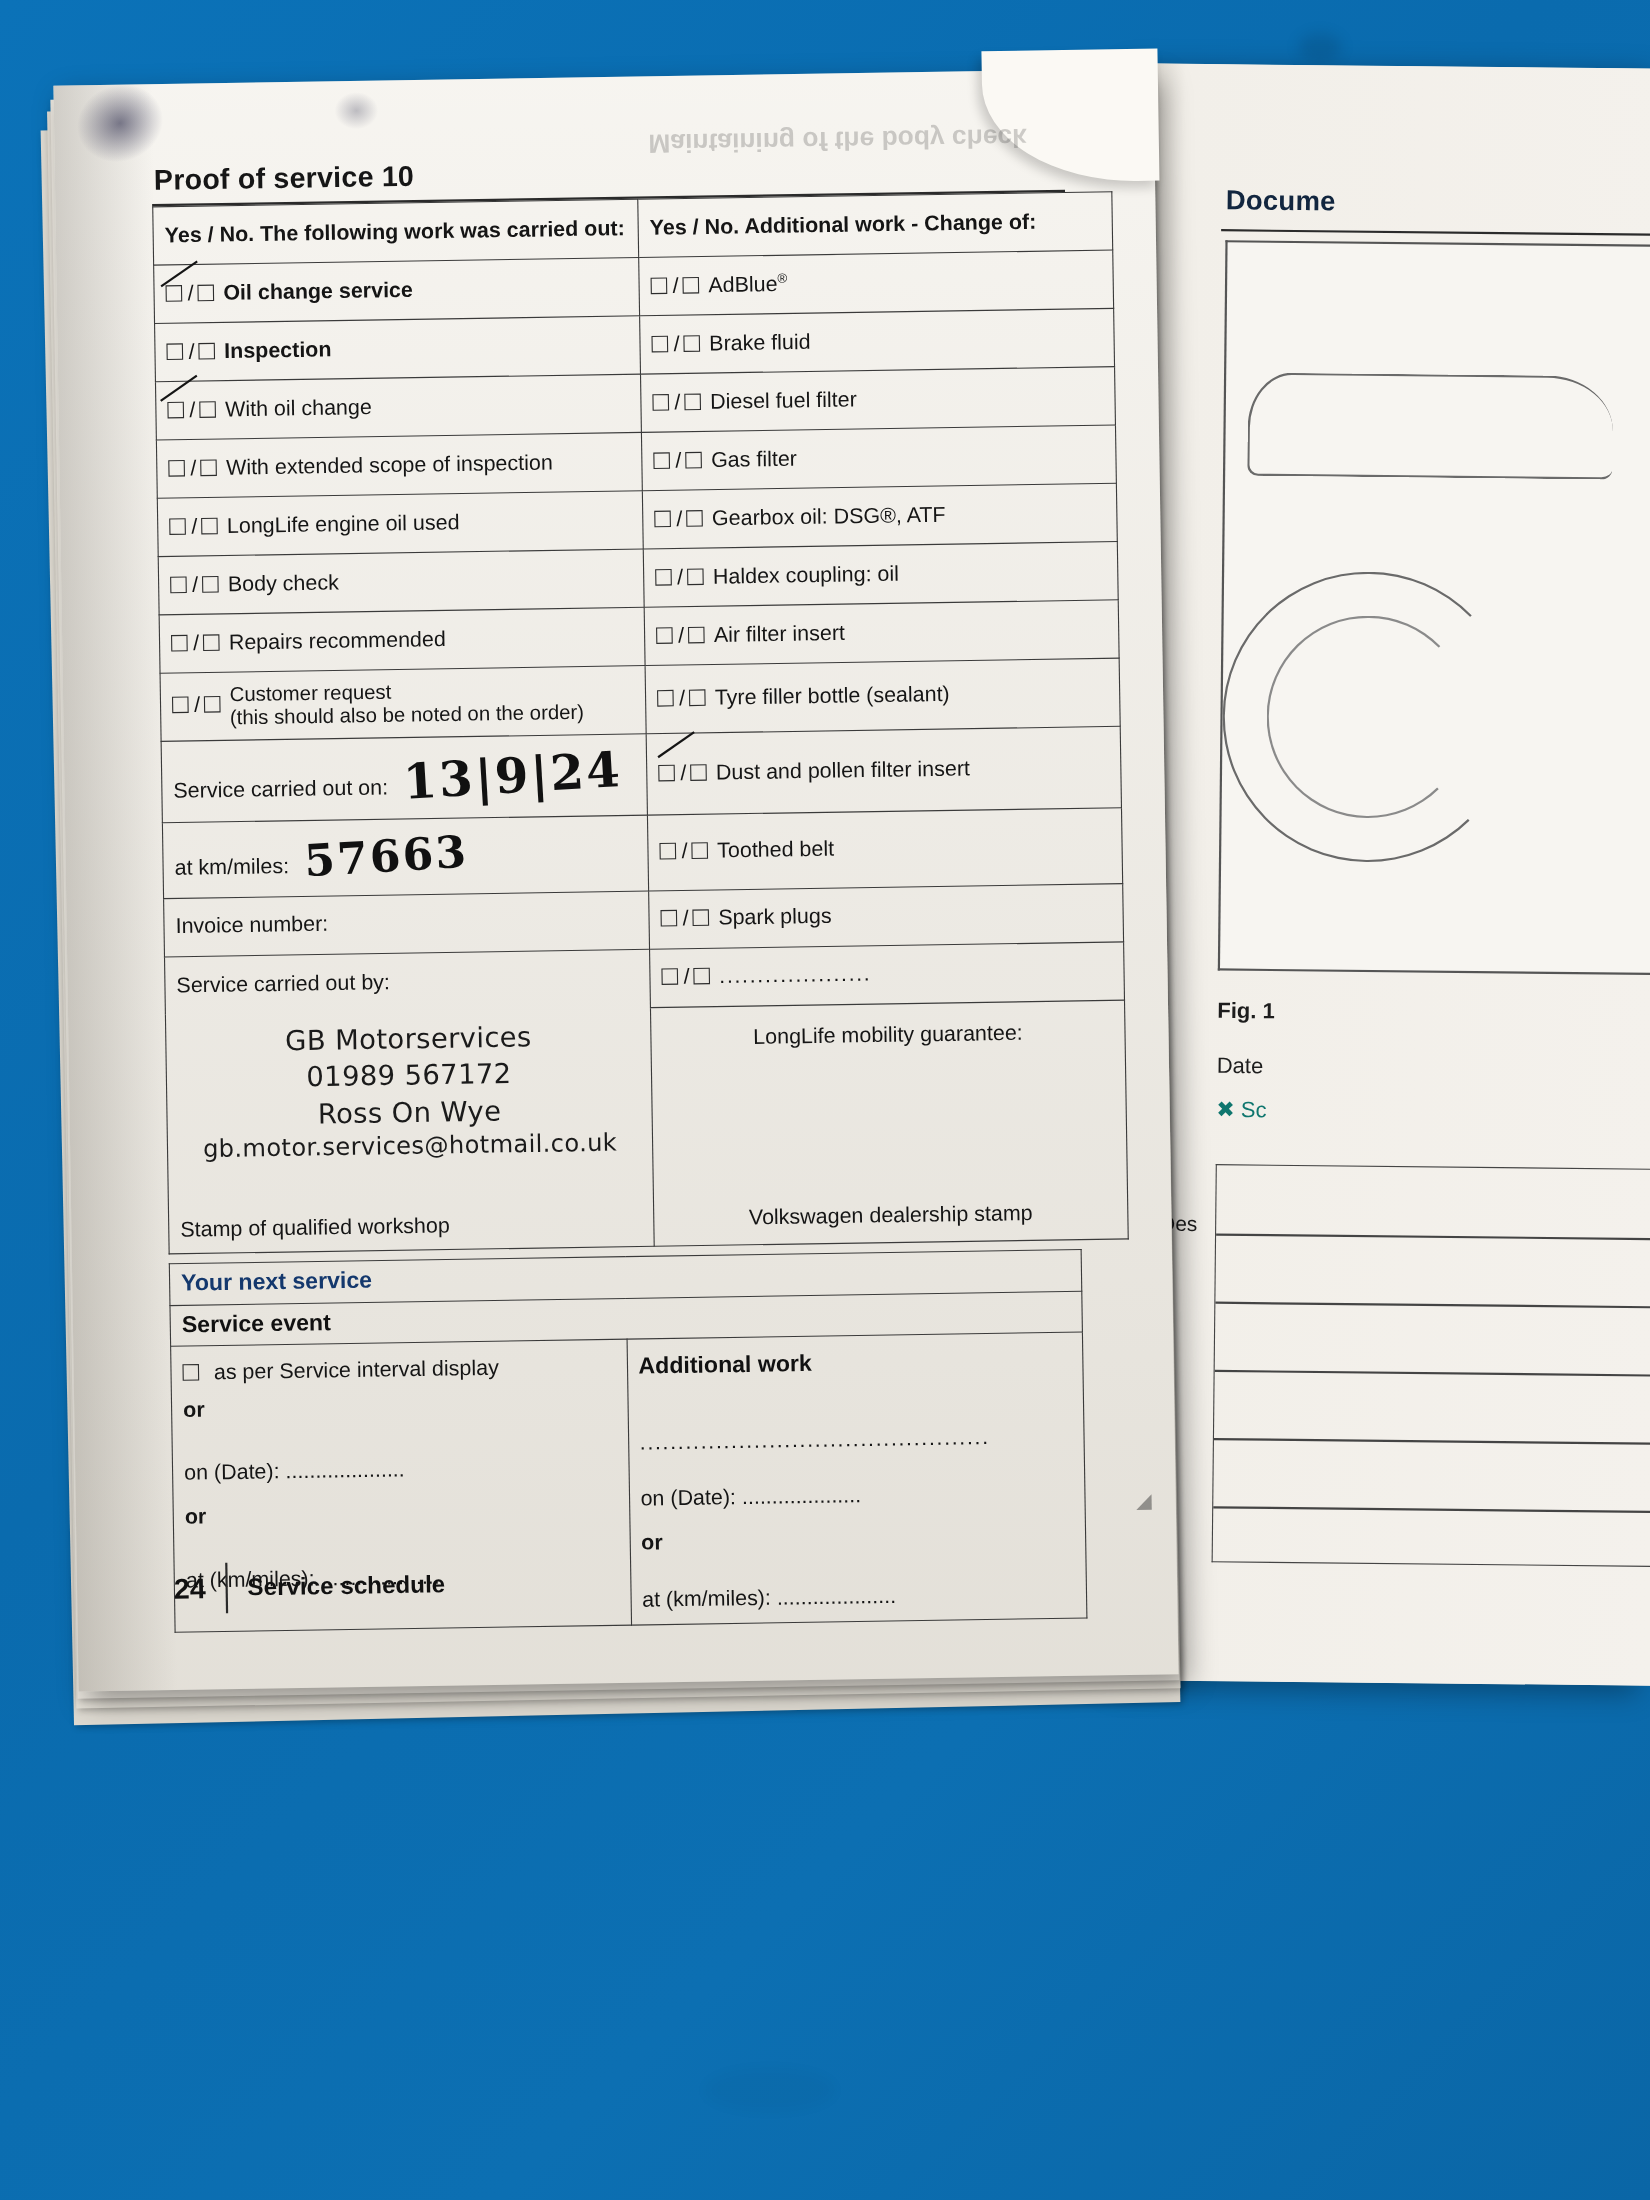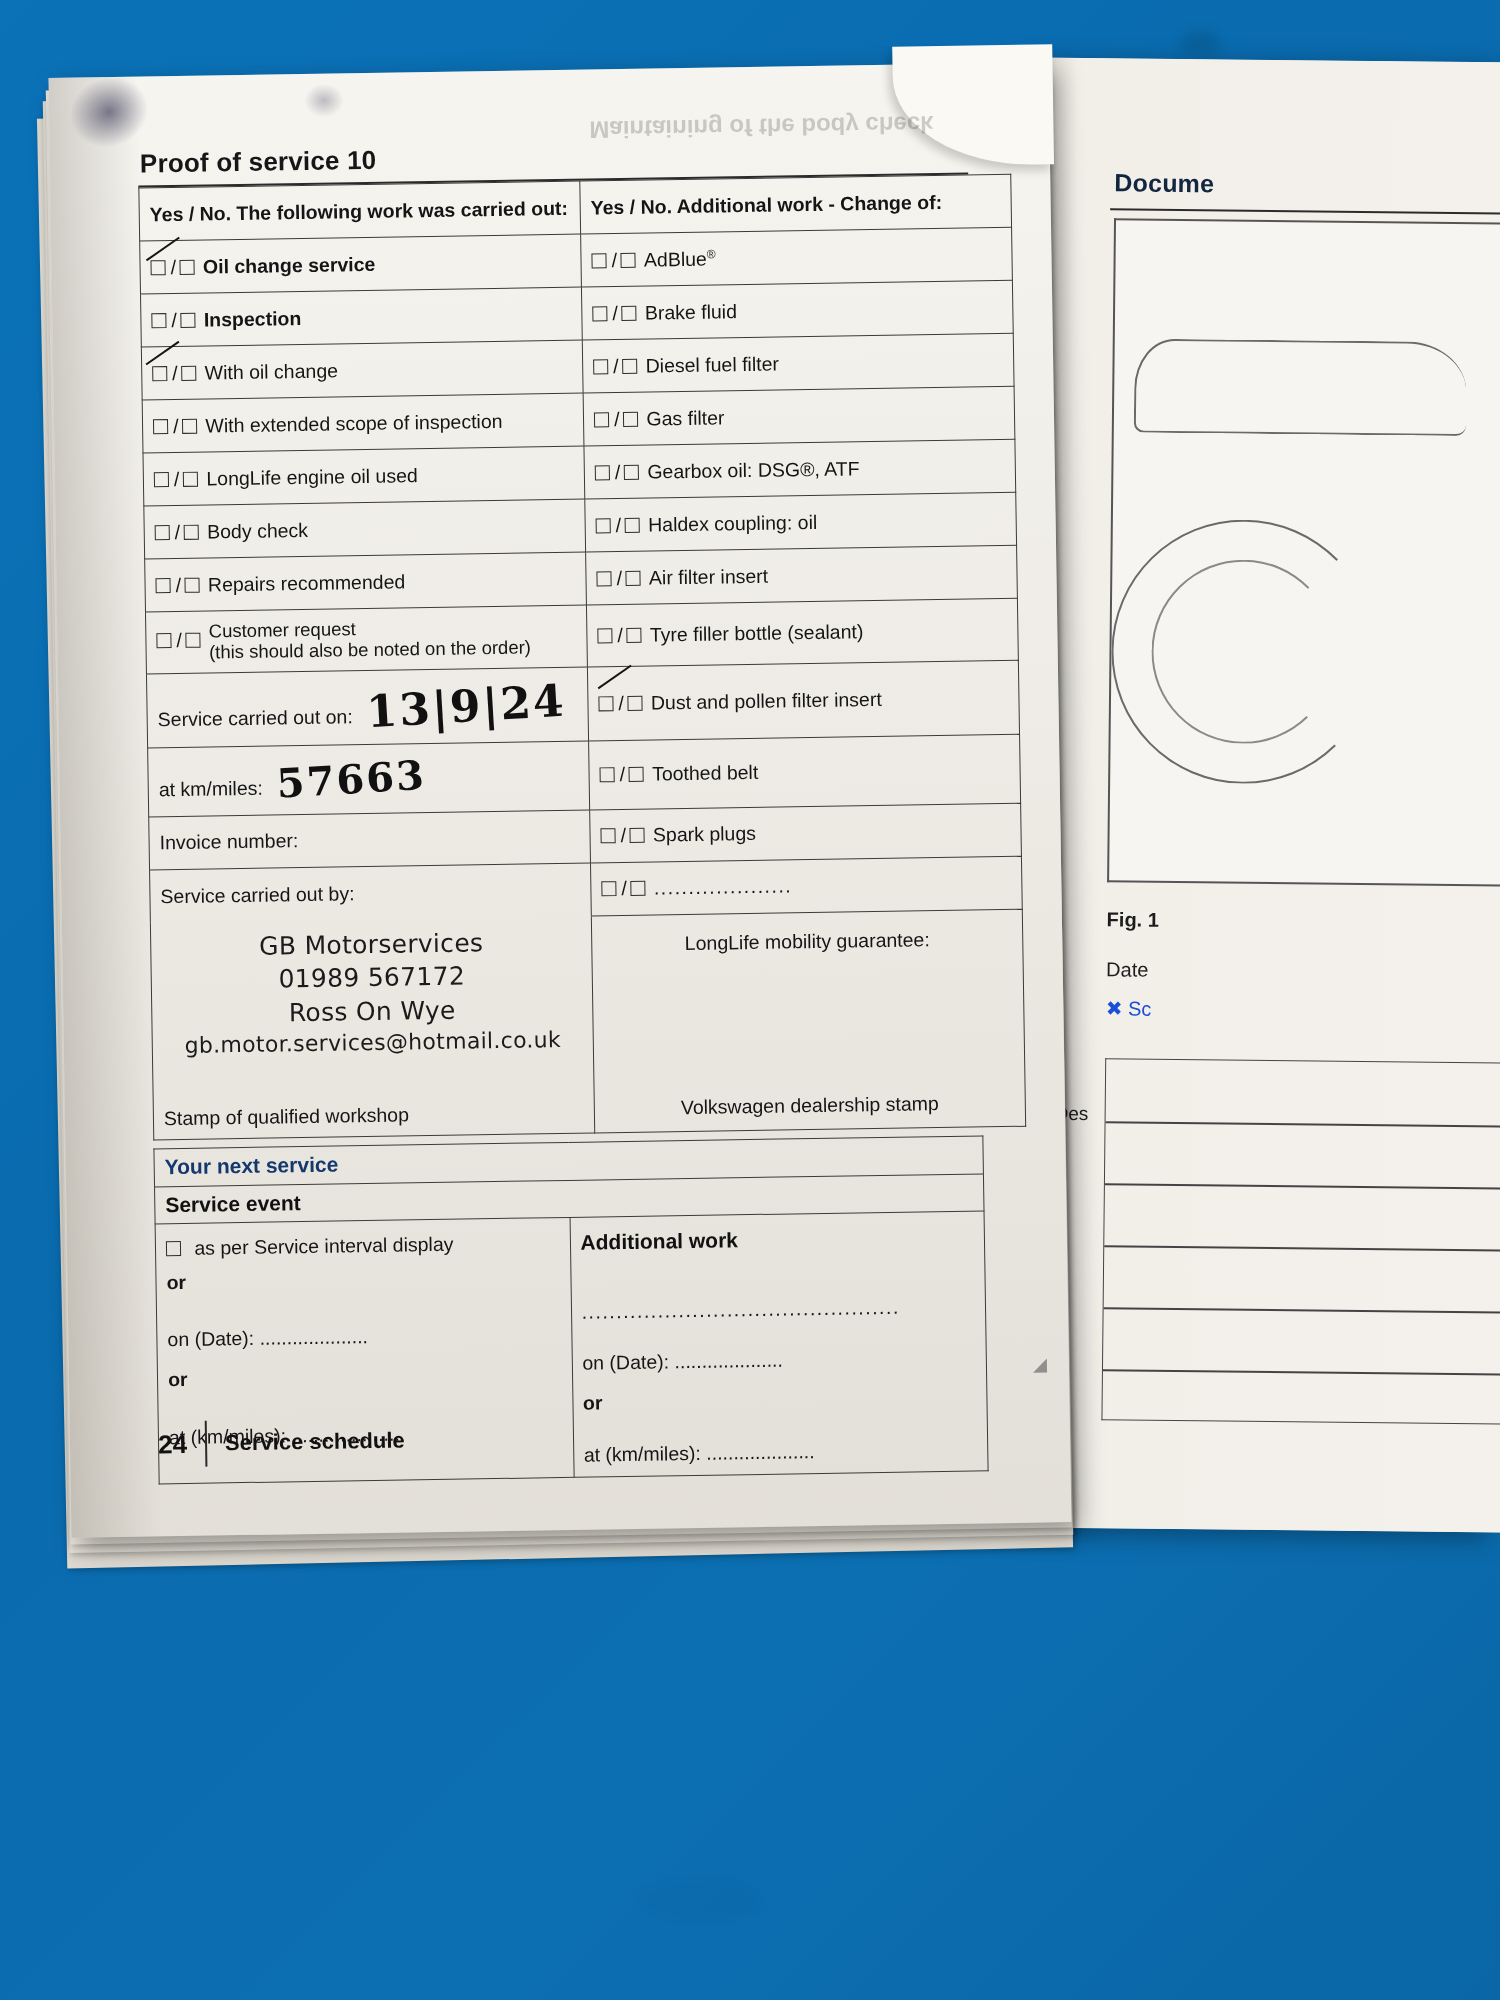--- a/index.html
+++ b/index.html
@@ -116,21 +116,21 @@
     left: 78px;
     top: 900px;
     font-size: 20px;
     color: #1d1d1d;
   }
   .rp-line2 {
     position: absolute;
     left: 78px;
     top: 938px;
     font-size: 20px;
-    color: #1d4ed8;
+    color: #0f766e;
   }
   .rp-table {
     position: absolute;
     left: 78px;
     top: 1000px;
     width: 420px;
     height: 360px;
     border: 1.5px solid #444;
     border-right: none;
   }

